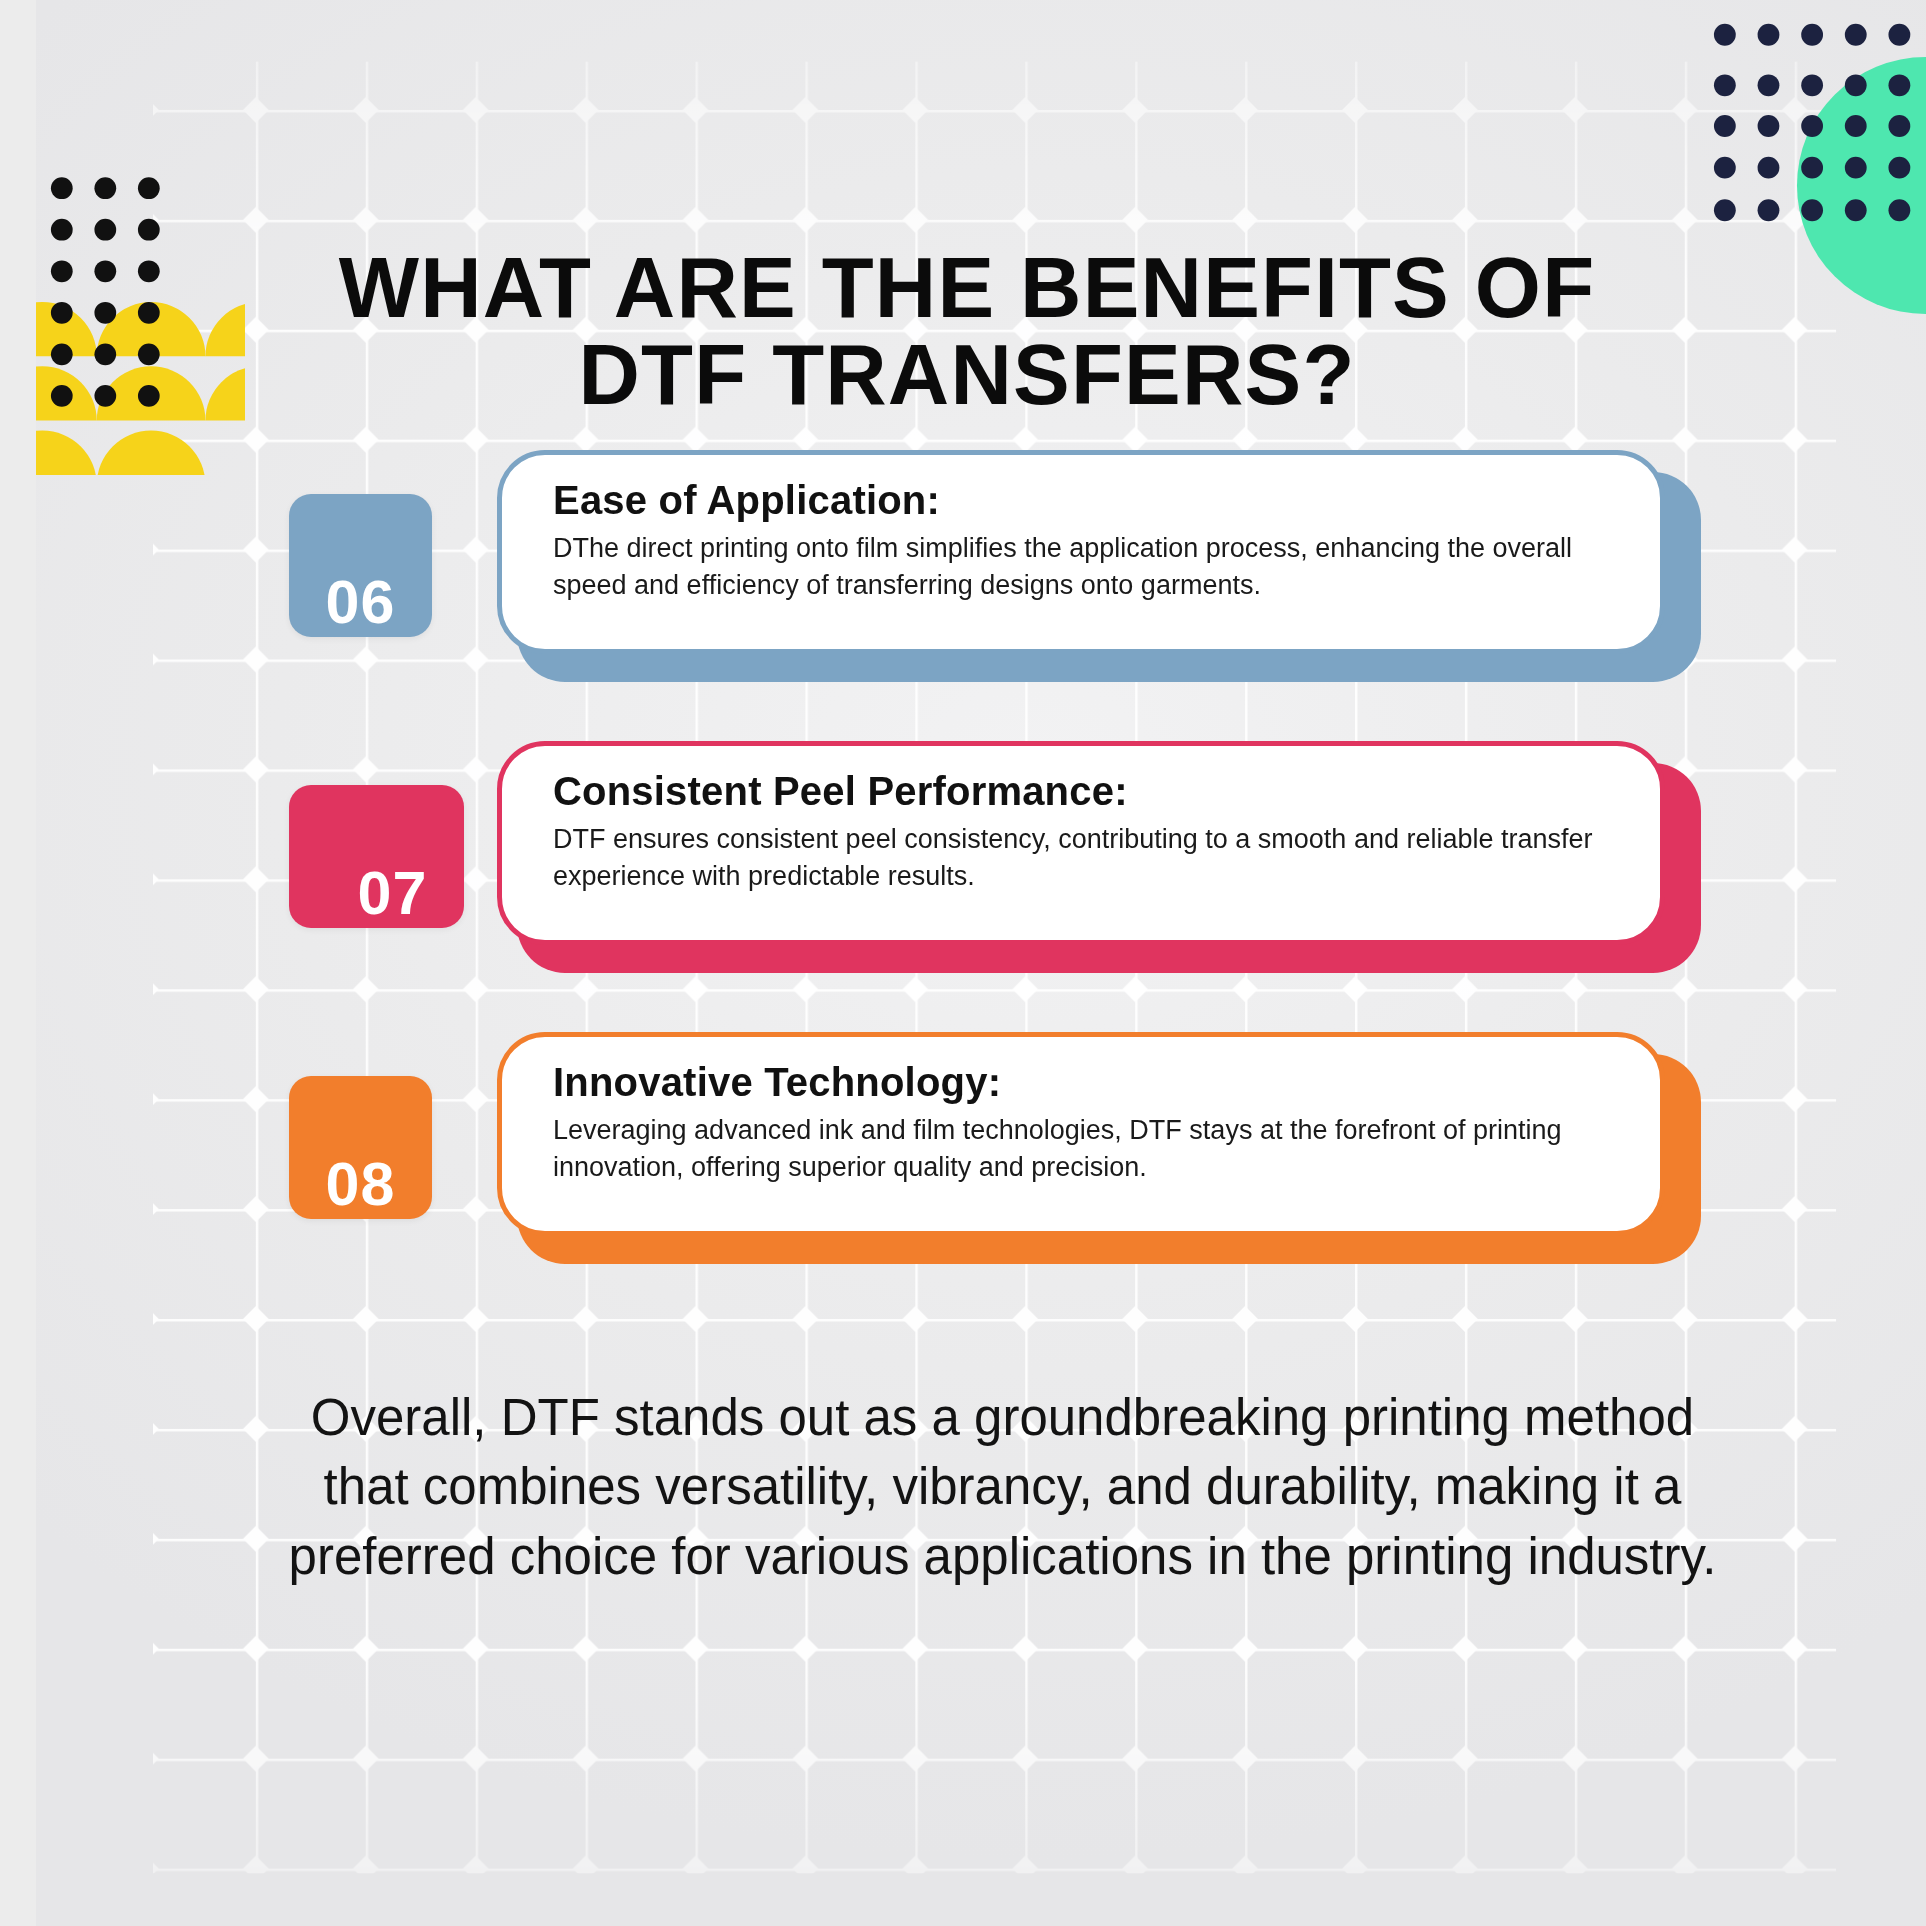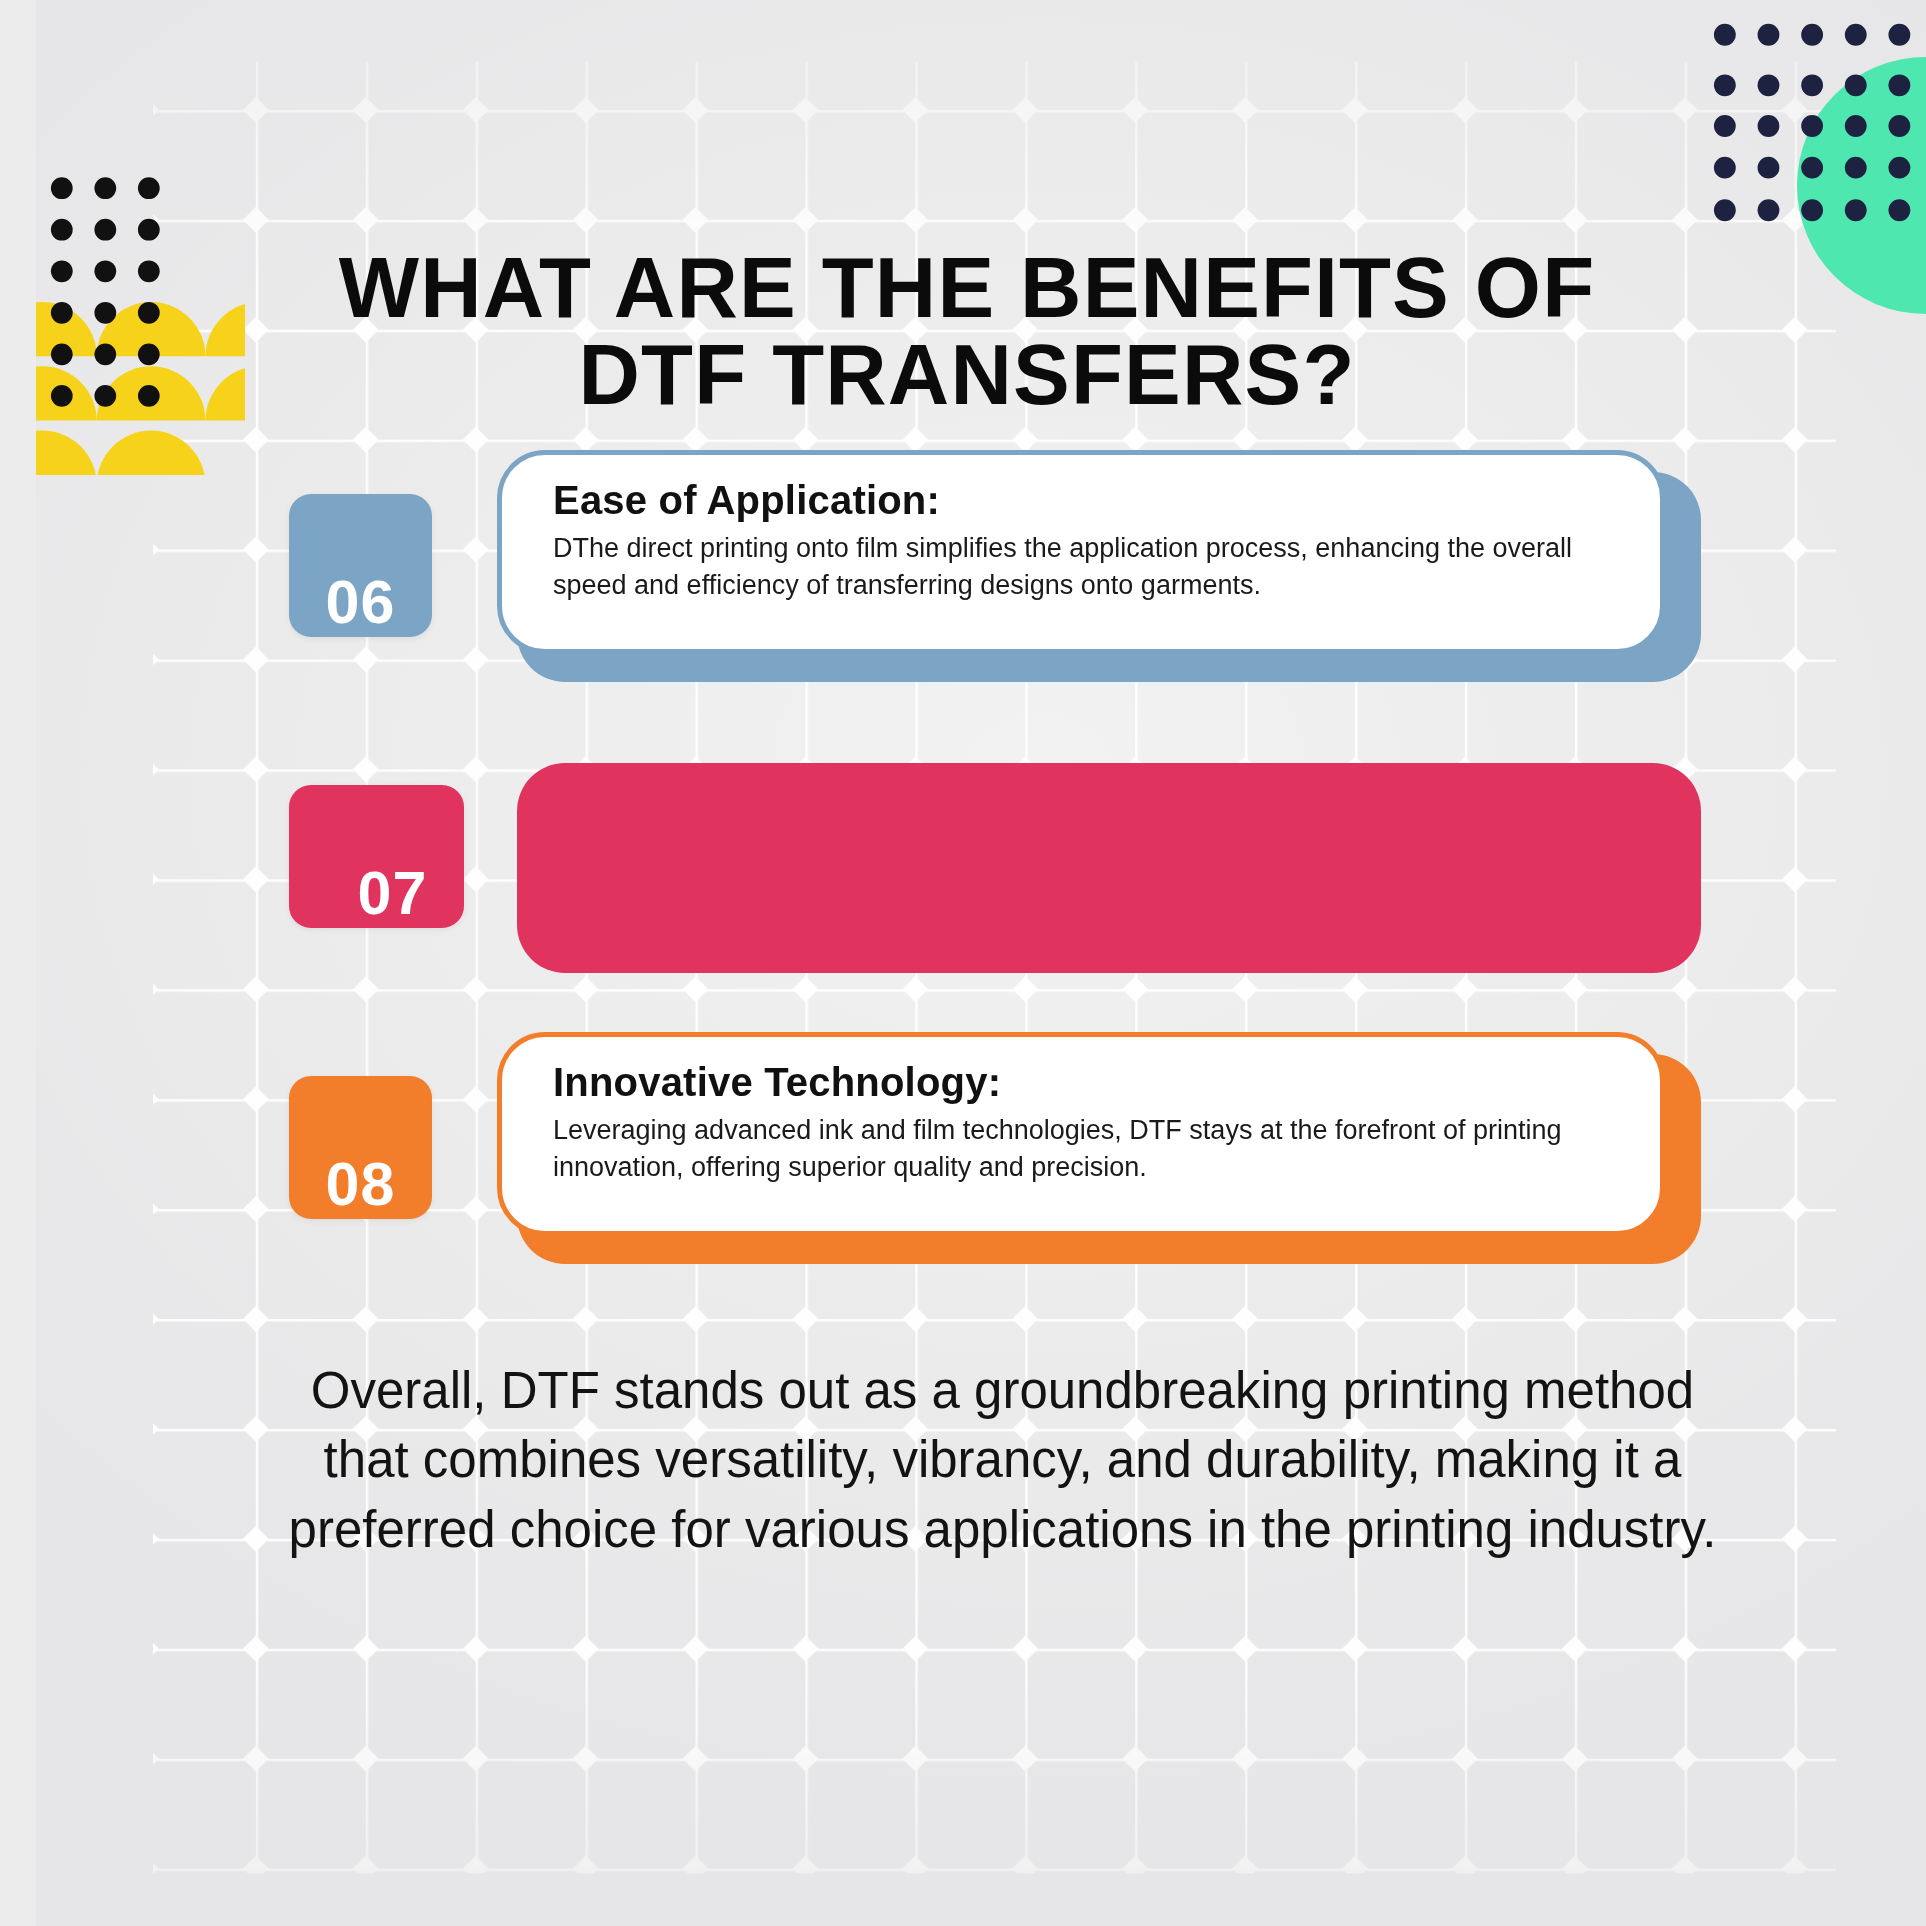--- a/index.html
+++ b/index.html
@@ -136,21 +136,21 @@
     line-height: 1.38;
     color: #1a1a1a;
     margin: 0;
     max-width: 1079px;
   }
 
   
   .closing {
     position: absolute;
     left: 244px;
-    top: 1305px;
+    top: 1332px;
     width: 1445px;
     text-align: center;
     font-size: 51px;
     line-height: 1.36;
     color: #131313;
   }
 </style>
 </head>
 <body>
 
@@ -259,20 +259,24 @@
         <p class="card-title">Ease of Application:</p>
         <p class="card-body">DThe direct printing onto film simplifies the application process, enhancing the overall speed and efficiency of transferring designs onto garments.</p>
       </div>
       <div class="badge" style="background:#7CA4C4;">
         <span>06</span>
       </div>
     </div>
 
     <div class="card-row">
       <div class="card-shadow" style="background:#E0345F;"></div>
+      <div class="card" style="border-color:#E0345F;">
+        <p class="card-title">Consistent Peel Performance:</p>
+        <p class="card-body">DTF ensures consistent peel consistency, contributing to a smooth and reliable transfer experience with predictable results.</p>
+      </div>
       <div class="badge" style="background:#E0345F;padding-left:32px;">
         <span>07</span>
       </div>
     </div>
 
     <div class="card-row">
       <div class="card-shadow" style="background:#F27E2C;"></div>
       <div class="card" style="border-color:#F27E2C;">
         <p class="card-title">Innovative Technology:</p>
         <p class="card-body">Leveraging advanced ink and film technologies, DTF stays at the forefront of printing innovation, offering superior quality and precision.</p>

